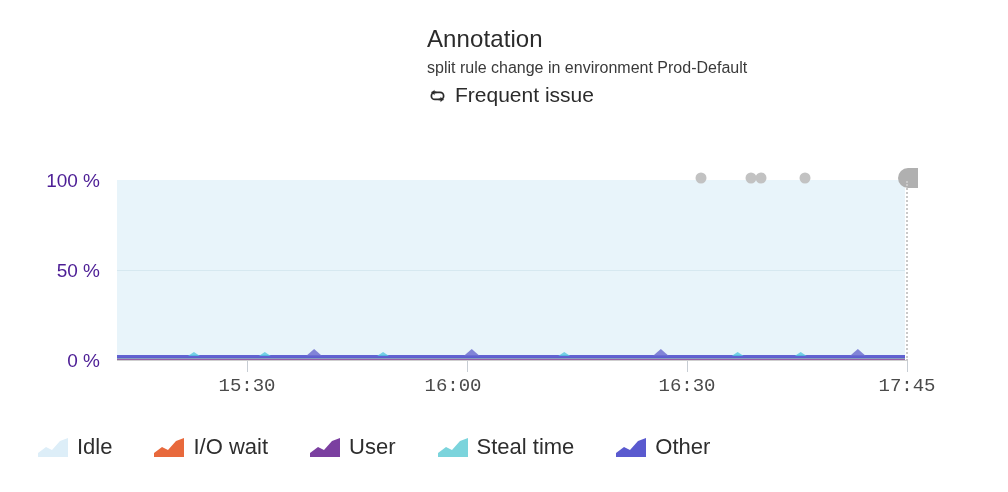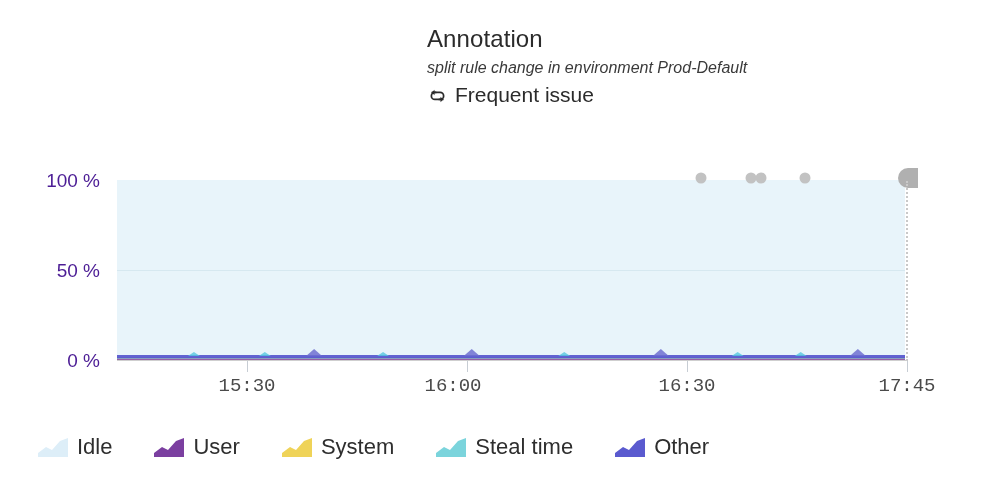--- a/index.html
+++ b/index.html
@@ -29,21 +29,20 @@
     font-weight: 400;
     color: #2b2b2b;
     letter-spacing: 0.1px;
   }
   #annotation-subtitle {
     font-size: 16px;
     line-height: 22px;
     font-weight: 400;
     color: #3a3a3a;
     margin-top: 3px;
-    font-style: italic;
   }
   #annotation-status {
     display: flex;
     align-items: center;
     gap: 7px;
     margin-top: 2px;
   }
   #annotation-status .status-text {
     font-size: 21px;
     line-height: 27px;
@@ -289,38 +288,38 @@
 
   <div class="legend-item">
     <span class="legend-swatch">
       <svg viewBox="0 0 30 20" width="30" height="20" aria-hidden="true">
         <path d="M0 16 L8 10 L14 13 L22 4 L30 1 L30 20 L0 20 Z" fill="#ddeef8"></path>
       </svg>
     </span>
     <span class="legend-label">Idle</span>
   </div>
 
+  <div class="legend-item">
+    <span class="legend-swatch">
+      <svg viewBox="0 0 30 20" width="30" height="20" aria-hidden="true">
+        <path d="M0 16 L8 10 L14 13 L22 4 L30 1 L30 20 L0 20 Z" fill="#e8693c"></path>
+      </svg>
+    </span>
+    <span class="legend-label">I/O wait</span>
+  </div>
 
   <div class="legend-item">
     <span class="legend-swatch">
       <svg viewBox="0 0 30 20" width="30" height="20" aria-hidden="true">
         <path d="M0 16 L8 10 L14 13 L22 4 L30 1 L30 20 L0 20 Z" fill="#7b3fa0"></path>
       </svg>
     </span>
     <span class="legend-label">User</span>
   </div>
 
-  <div class="legend-item">
-    <span class="legend-swatch">
-      <svg viewBox="0 0 30 20" width="30" height="20" aria-hidden="true">
-        <path d="M0 16 L8 10 L14 13 L22 4 L30 1 L30 20 L0 20 Z" fill="#efd358"></path>
-      </svg>
-    </span>
-    <span class="legend-label">System</span>
-  </div>
 
   <div class="legend-item">
     <span class="legend-swatch">
       <svg viewBox="0 0 30 20" width="30" height="20" aria-hidden="true">
         <path d="M0 16 L8 10 L14 13 L22 4 L30 1 L30 20 L0 20 Z" fill="#7bd4dc"></path>
       </svg>
     </span>
     <span class="legend-label">Steal time</span>
   </div>
 

